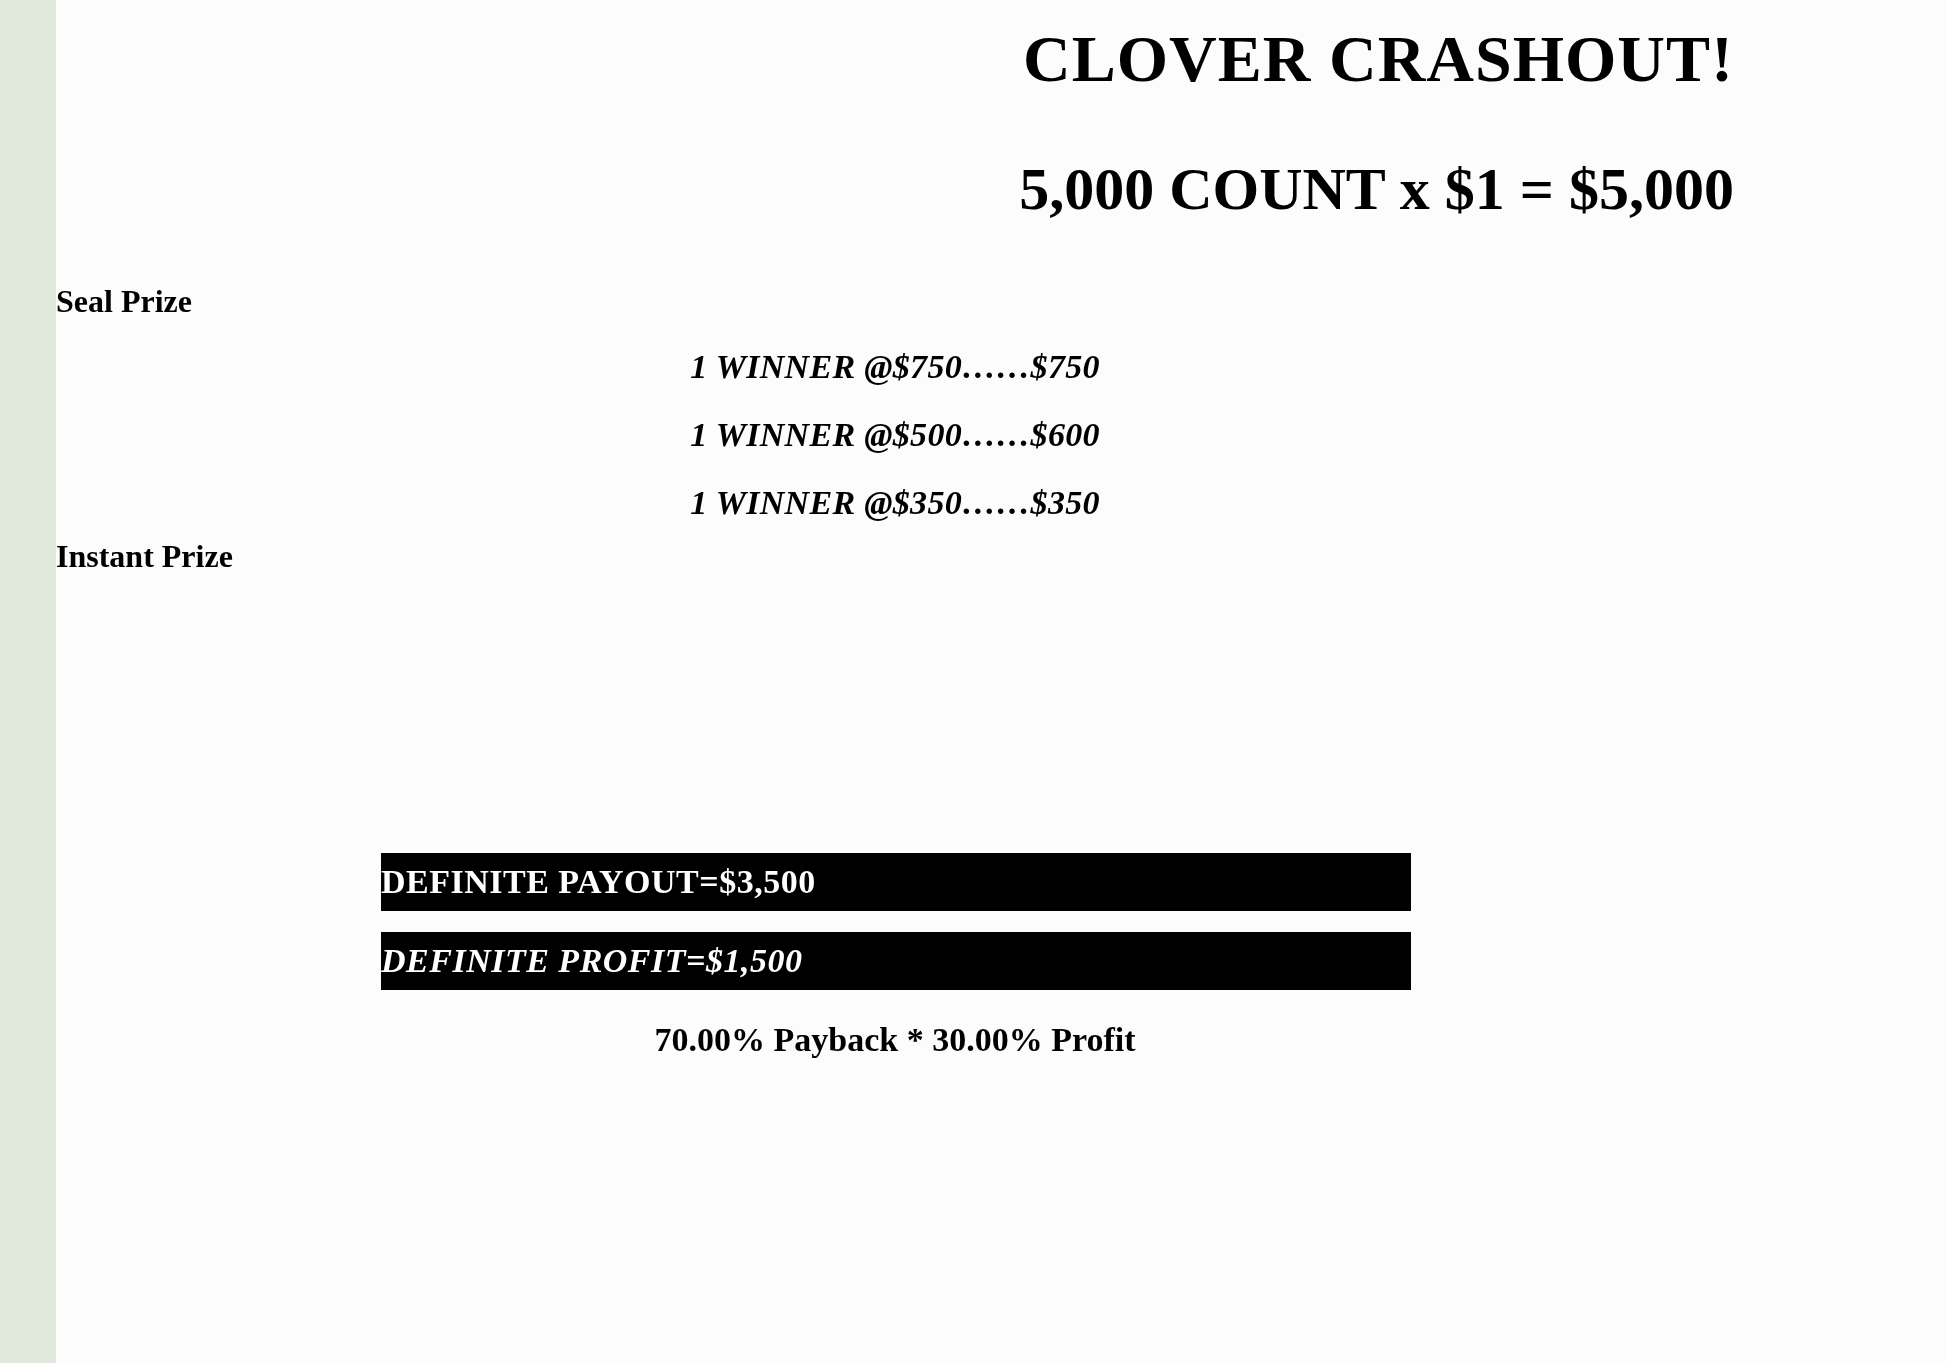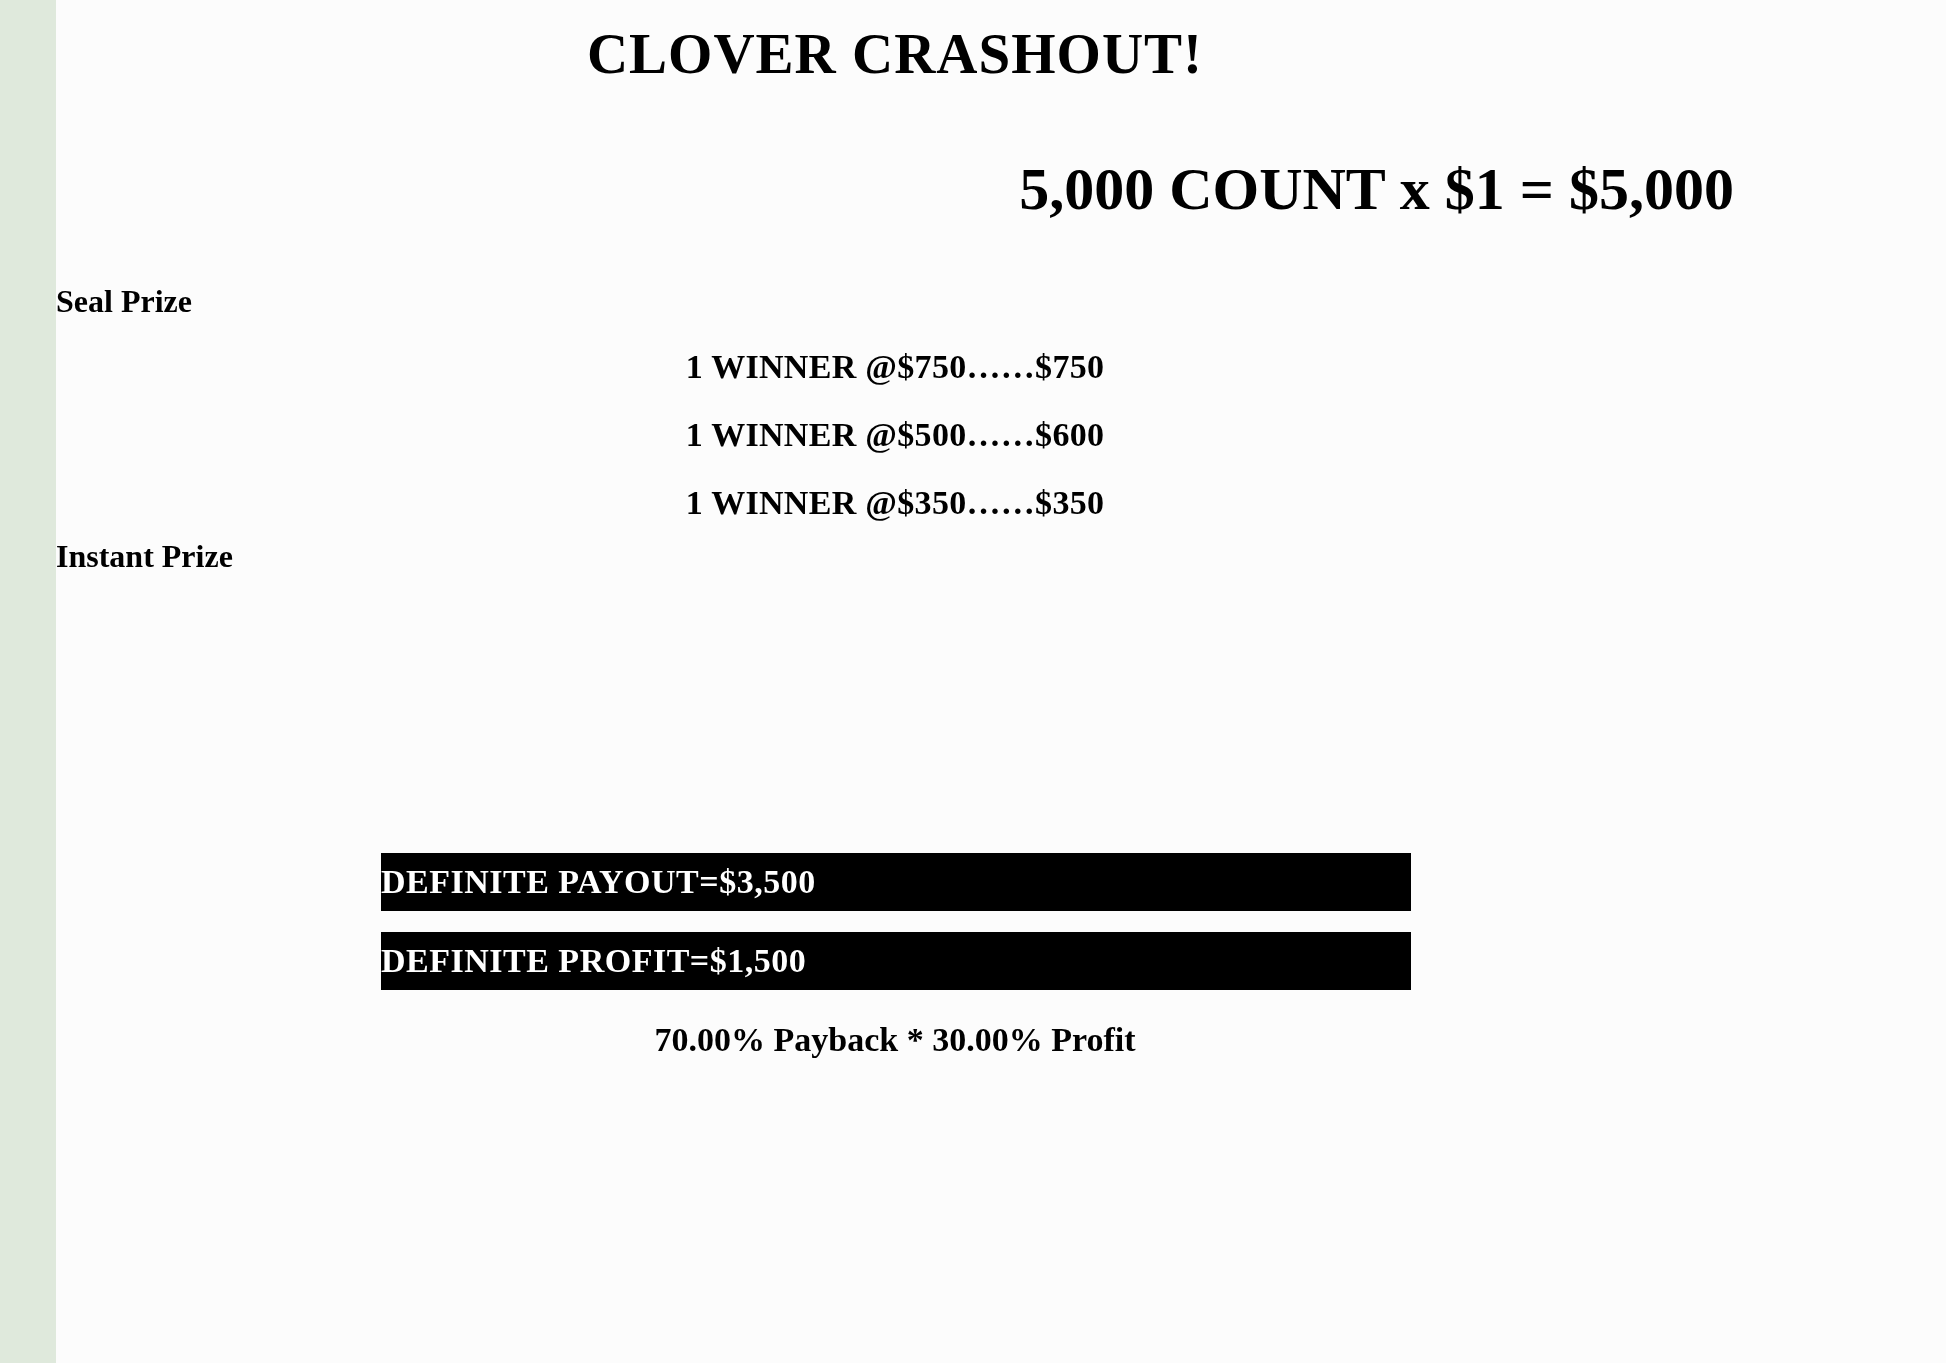--- a/index.html
+++ b/index.html
@@ -45,22 +45,22 @@
     left: 0;
     top: 0;
     width: 1678px;   
     height: 1363px;
   }
   .title {
     position: absolute;
     left: 0;
     top: 24px;
     width: 1678px;
-    text-align: center;
-    font-size: 57px;
+    text-align: right;
+    font-size: 66px;
     font-weight: bold;
     letter-spacing: 1px;
     line-height: 1.05;
   }
   .subtitle {
     position: absolute;
     left: 0;
     top: 155px;
     width: 1678px;
     text-align: right;
@@ -75,40 +75,40 @@
   }
   .prize-line {
     width: 1678px;
     text-align: center;
     font-size: 34px;
     font-weight: bold;
     letter-spacing: 0.3px;
   }
   #seal-head { position: absolute; left: 0; top: 283px; }
   .seal-lines { position: absolute; left: 0; top: 348px; width: 1678px; }
-  .seal-lines .prize-line { margin-bottom: 30px; }
+  .seal-lines .prize-line { margin-bottom: 30px; font-style: italic; }
 
   #instant-head { position: absolute; left: 0; top: 538px; }
   .instant-lines { position: absolute; left: 0; top: 604px; width: 1678px; }
   .instant-lines .prize-line { margin-bottom: 30px; }
 
   .bar {
     position: absolute;
     left: 325px;
     width: 1030px;
     height: 58px;
     background: #000000;
     color: #ffffff;
     font-size: 34px;
     font-weight: bold;
     line-height: 58px;
     letter-spacing: 0.5px;
   }
   #bar-payout { top: 853px; }
-  #bar-profit { top: 932px; }
+  #bar-profit { top: 932px; font-style: italic; }
 
   .footer {
     position: absolute;
     left: 0;
     top: 984px;
     width: 1678px;
     text-align: center;
     font-size: 34px;
     font-weight: bold;
     margin-top: 37px;

